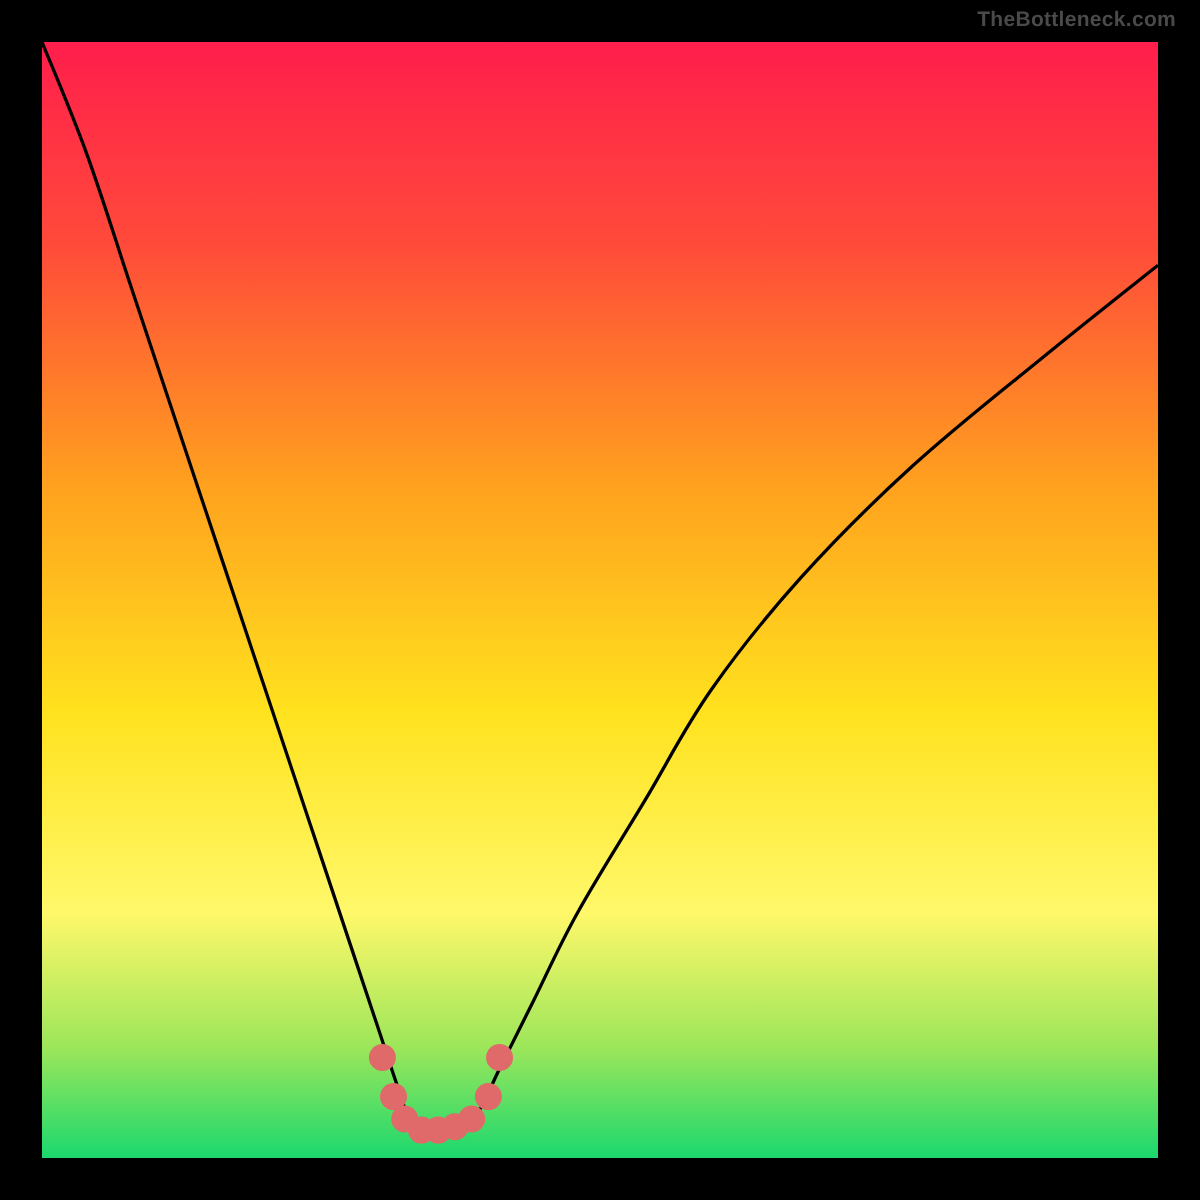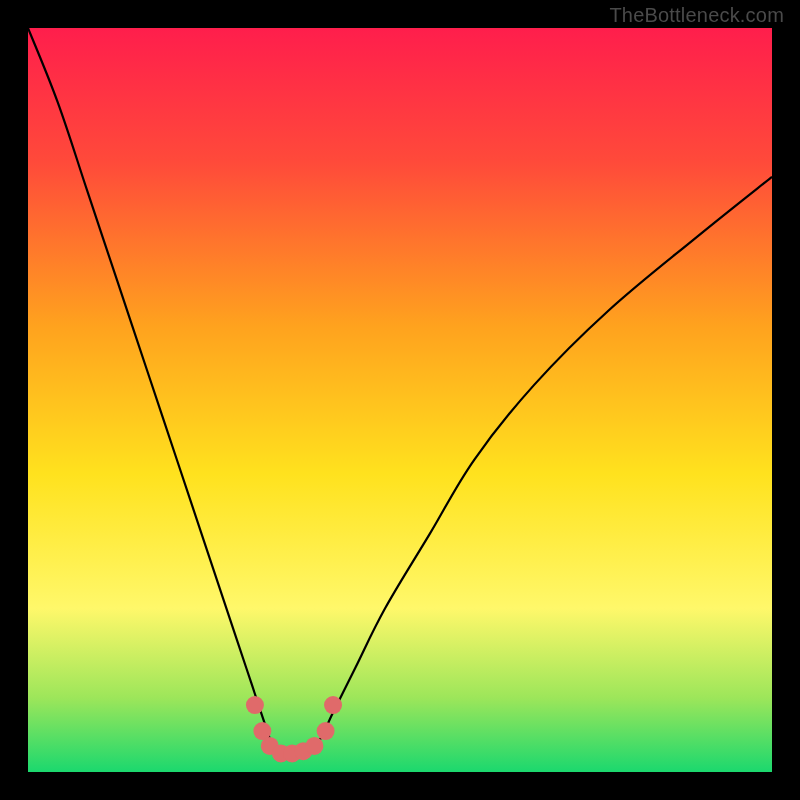--- a/index.html
+++ b/index.html
@@ -27,22 +27,22 @@
   .plot-area svg {
     display: block;
     width: 100%;
     height: 100%;
   }
   .watermark {
     position: absolute;
     top: 4px;
     right: 16px;
     color: #4a4a4a;
-    font-size: 20px;
-    font-weight: 400;
+    font-size: 14px;
+    font-weight: 700;
     letter-spacing: 0.2px;
     user-select: none;
   }
 </style>
 </head>
 <body>
 
 <div class="frame">
 
   <div class="watermark">TheBottleneck.com</div>

